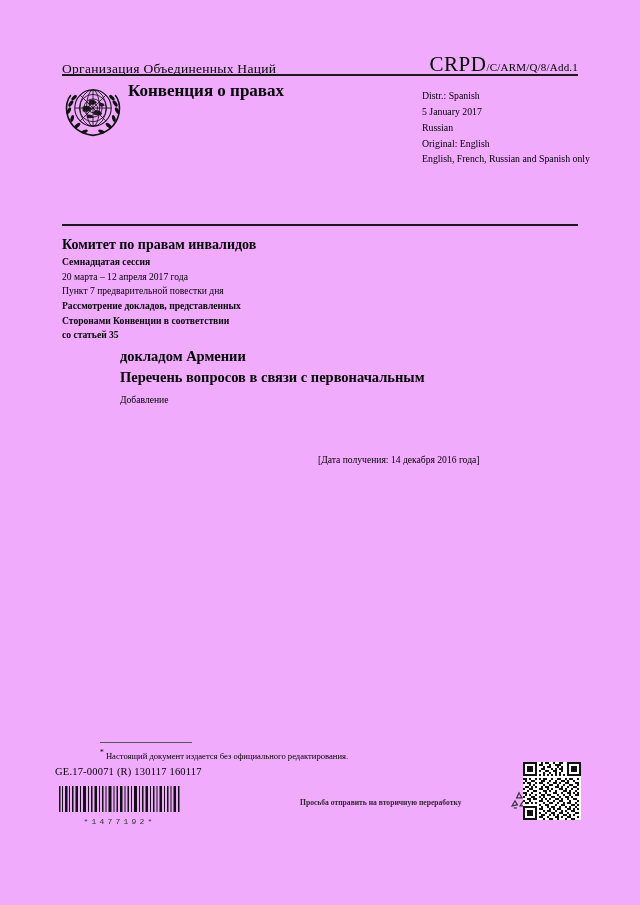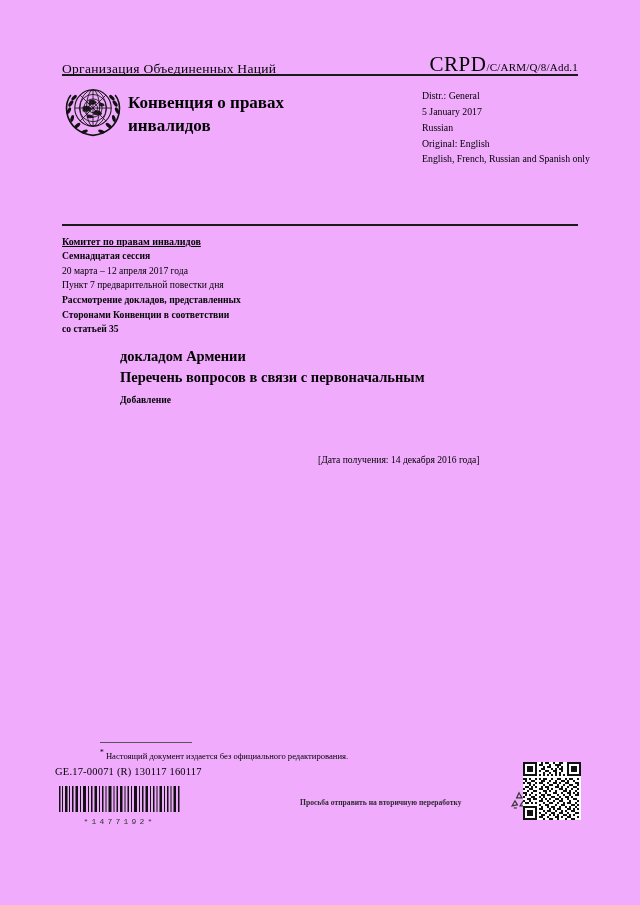--- a/index.html
+++ b/index.html
@@ -66,21 +66,21 @@
   .emblem {
     position: absolute;
     left: 60px;
     top: 82px;
     width: 66px;
     height: 56px;
   }
   .conv-title {
     position: absolute;
     left: 128px;
-    top: 92px;
+    top: 80px;
     width: 250px;
     font-size: 17px;
     font-weight: bold;
     line-height: 1.35;
   }
 
   
   .distr {
     position: absolute;
     left: 422px;
@@ -93,41 +93,41 @@
 
   
   .committee {
     position: absolute;
     left: 62px;
     top: 234px;
     width: 330px;
     font-size: 10px;
     line-height: 1.52;
   }
-  .committee .b { font-weight: bold; font-size: 10px; text-decoration: underline; }
+  .committee .b { font-weight: bold; font-size: 14px; }
   .committee .sb { font-weight: bold; font-size: 9.6px; }
   .committee .n { font-weight: normal; font-size: 9.6px; }
   .committee .sb2 { font-weight: bold; font-size: 9.6px; }
 
   
   .doc-title {
     position: absolute;
     left: 120px;
     top: 346px;
     width: 400px;
     font-size: 14.5px;
     font-weight: bold;
     line-height: 1.42;
   }
   .addendum {
     position: absolute;
     left: 120px;
     top: 394px;
     font-size: 9.6px;
-    font-weight: bold;
+    font-weight: normal;
   }
   .answers-title {
     position: absolute;
     left: 120px;
     top: 422px;
     width: 420px;
     font-size: 14.5px;
     font-weight: bold;
   }
   .answers-title .star {
@@ -265,25 +265,24 @@
         <path d="M34 38 c6 -3 12 -1 14 3 c-2 4 -8 6 -14 4 z"></path>
         <path d="M52 44 c6 -2 11 1 12 5 c-4 3 -10 3 -14 0 z"></path>
         <path d="M42 50 c4 -1 8 1 9 4 c-3 2 -8 2 -11 0 z"></path>
         <path d="M60 32 c4 -1 7 1 8 4 c-3 2 -7 2 -9 0 z"></path>
       </g>
     </svg>
   </div>
 
   <div class="conv-title">
     <div>Конвенция о правах</div>
-    <div>инвалидов</div>
   </div>
 
   <div class="distr">
-    <div>Distr.: General</div>
+    <div>Distr.: Spanish</div>
     <div>5 January 2017</div>
     <div>Russian</div>
     <div>Original: English</div>
     <div>English, French, Russian and Spanish only</div>
   </div>
 
   <div class="rule-second"></div>
 
   <div class="committee">
     <div class="b">Комитет по правам инвалидов</div>

